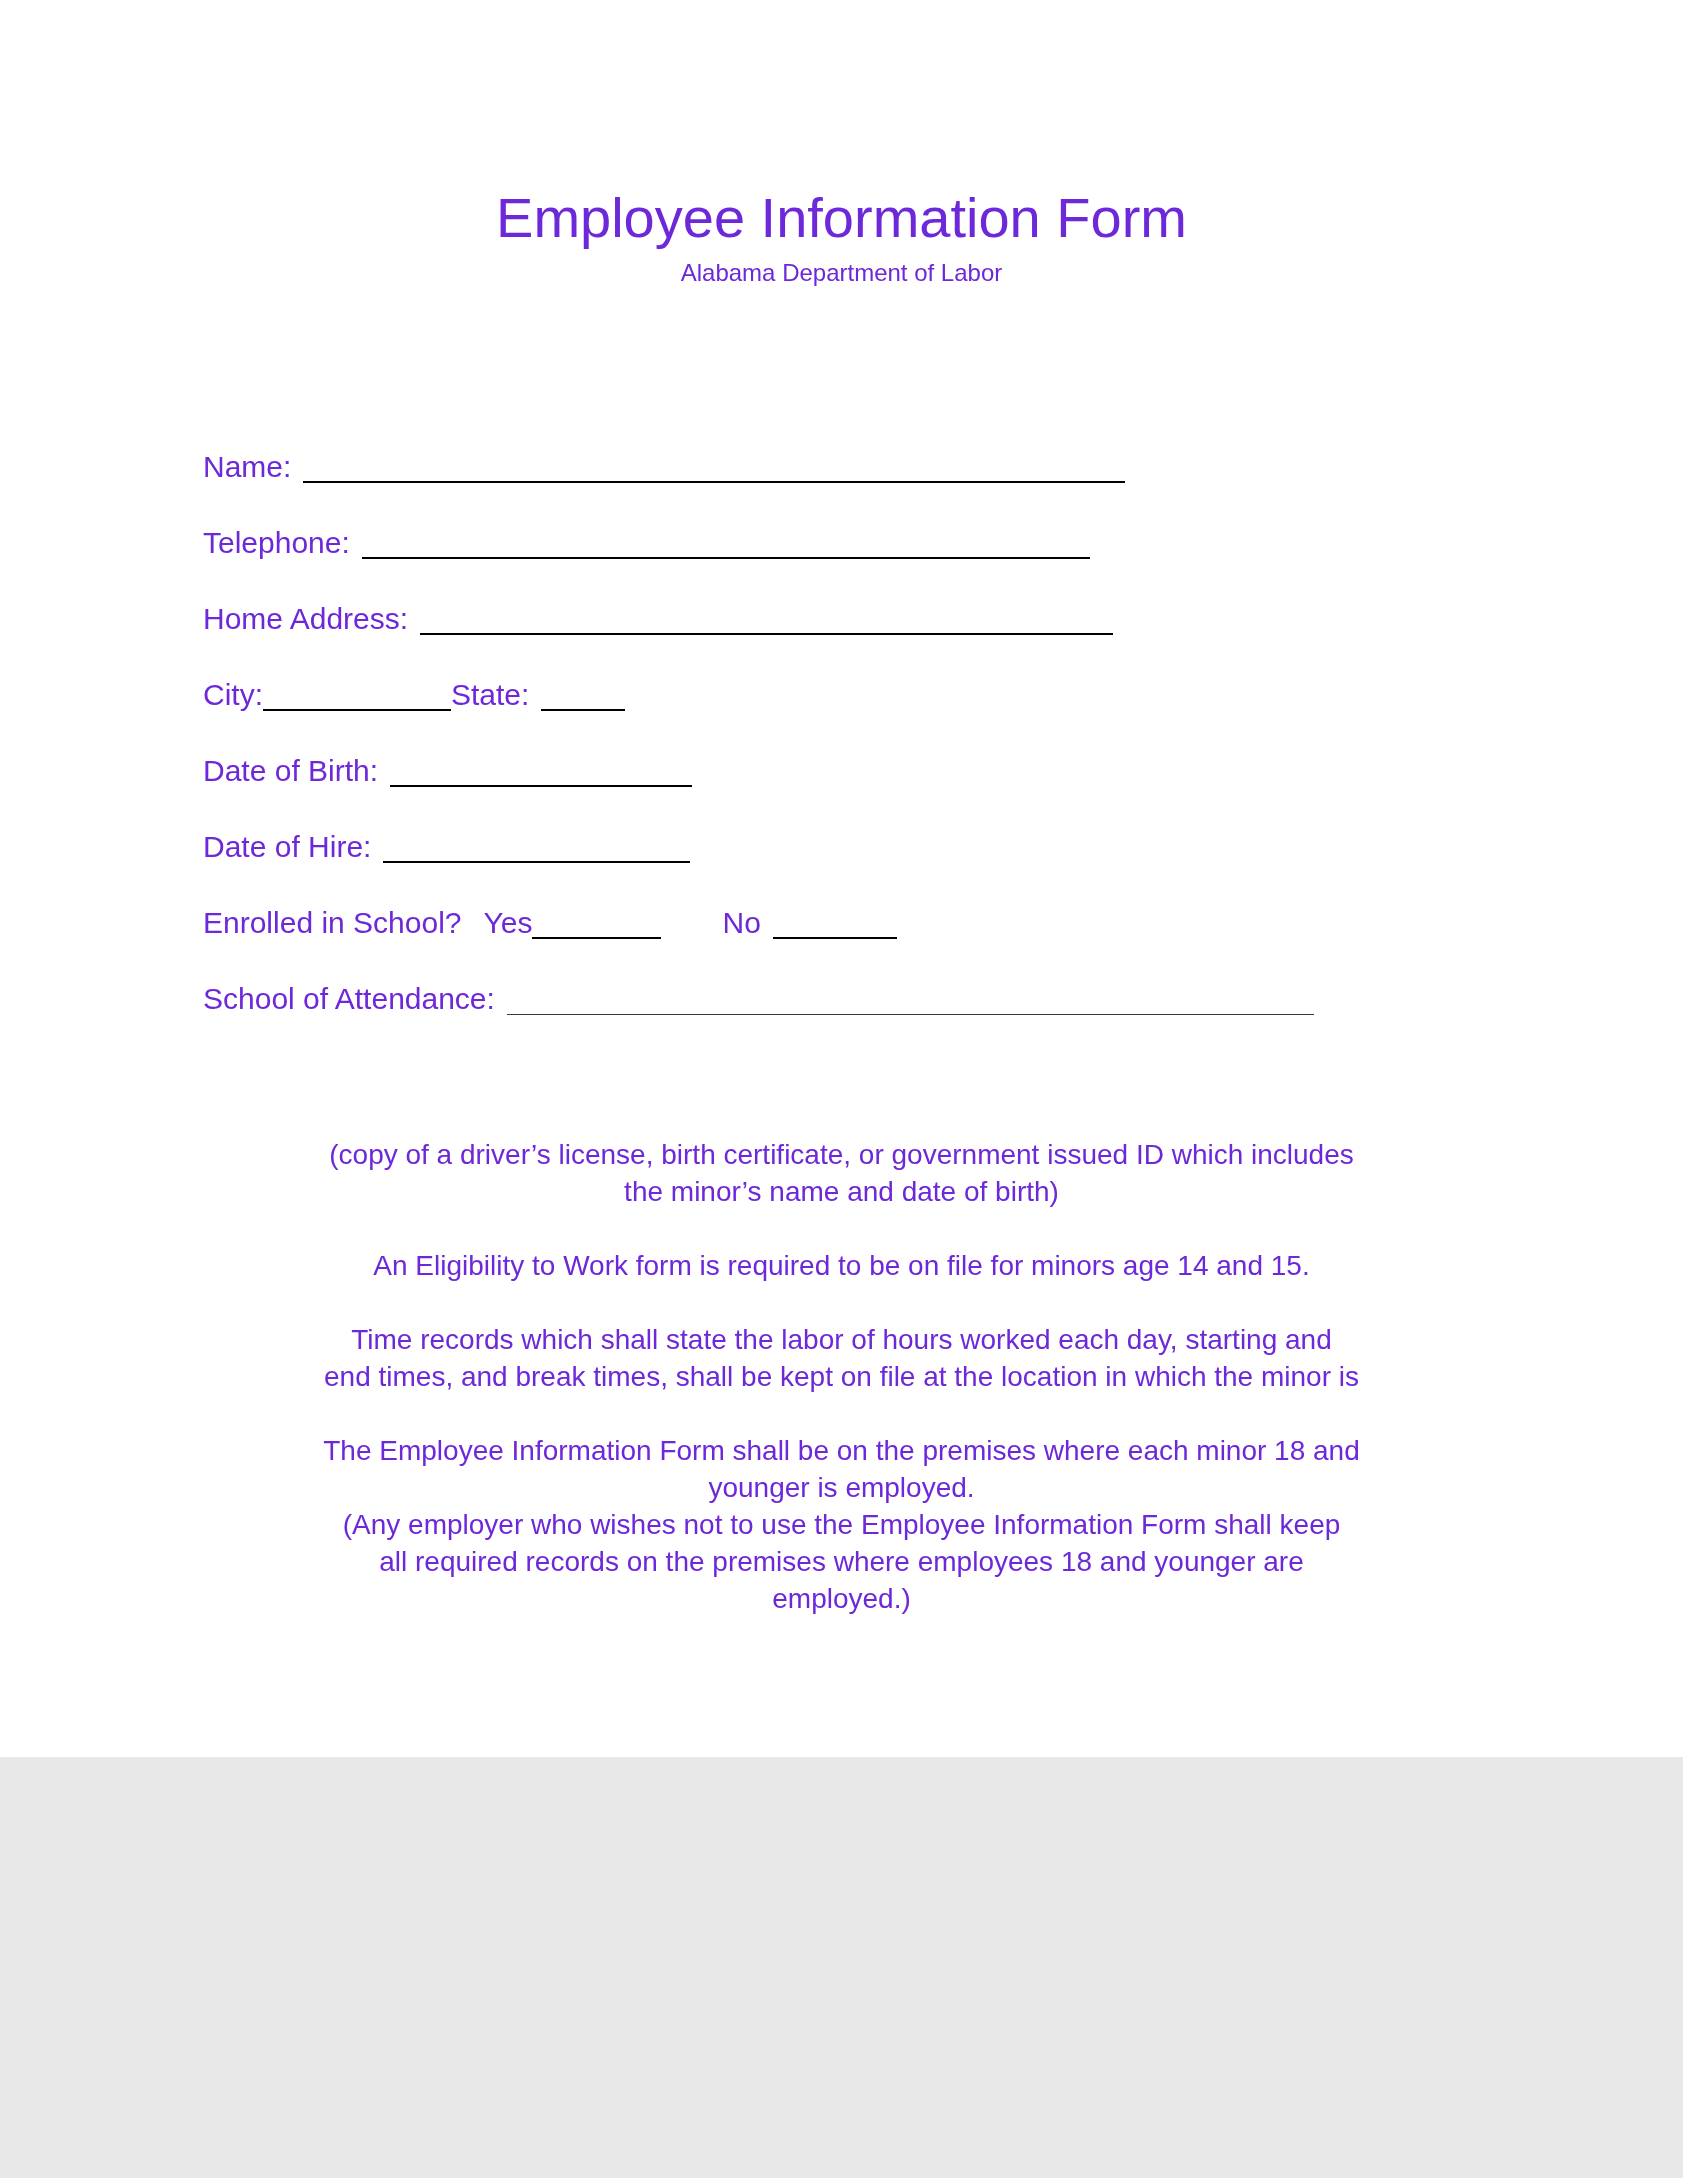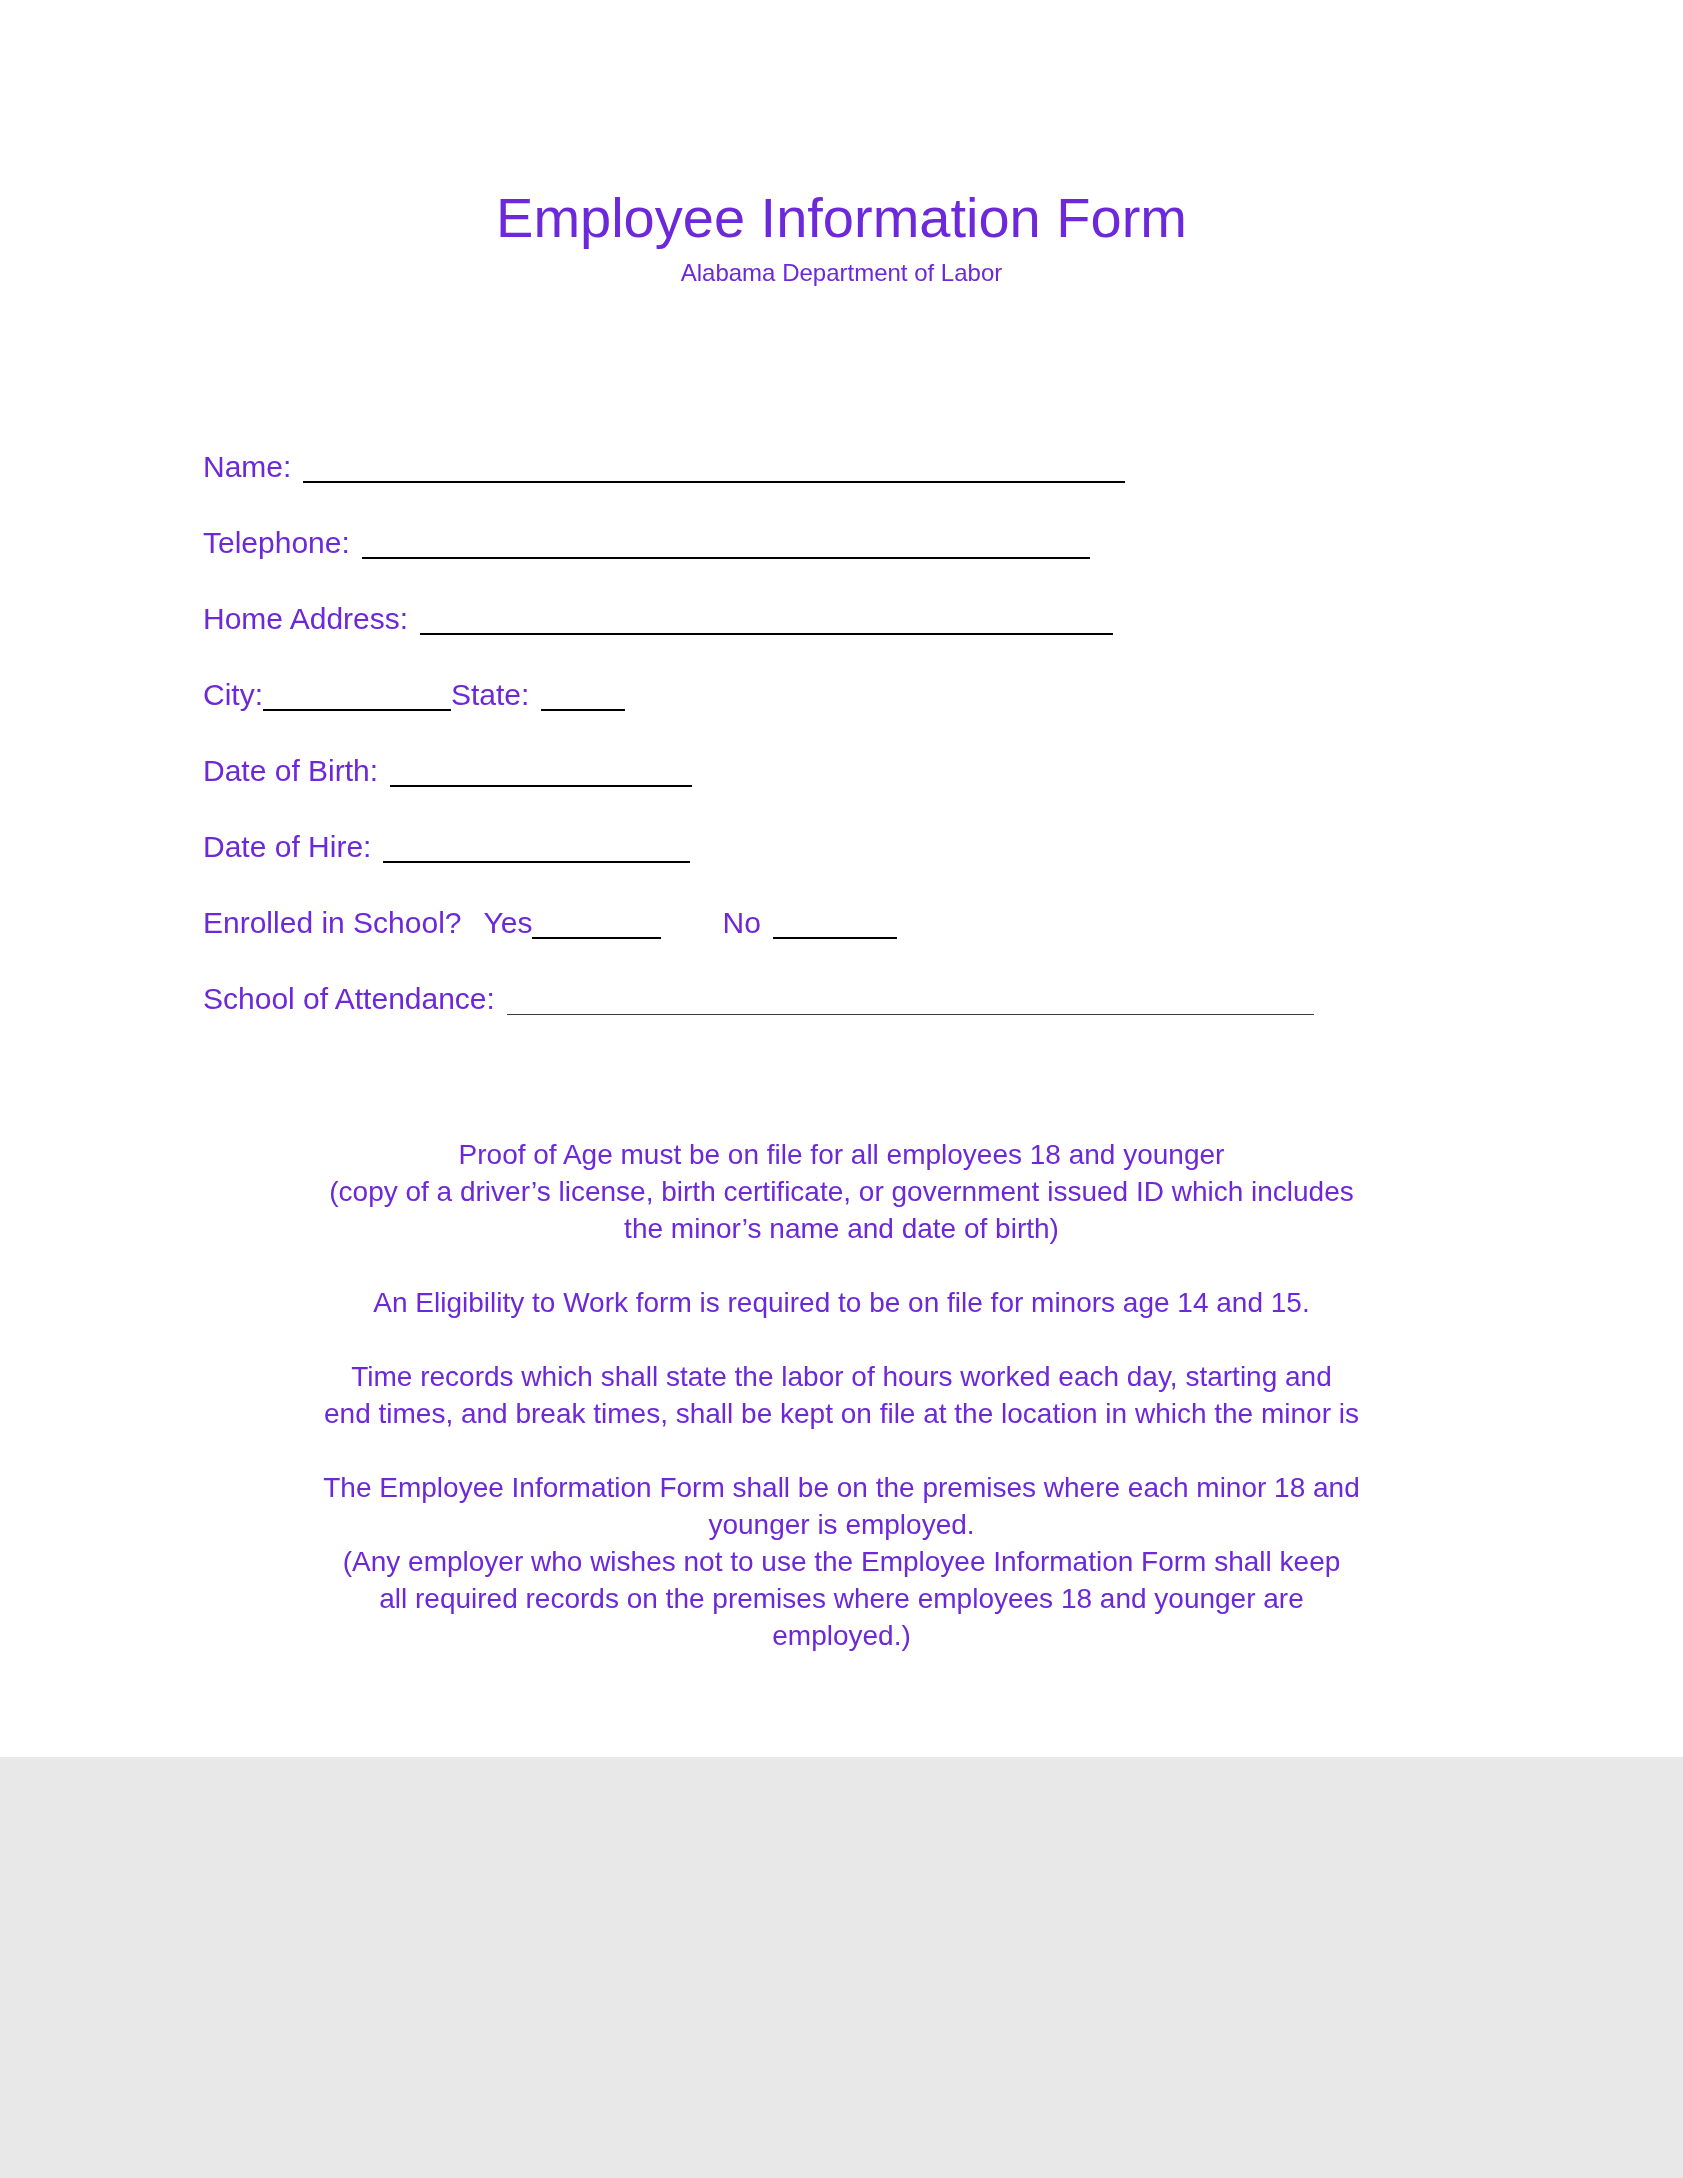--- a/index.html
+++ b/index.html
@@ -126,21 +126,20 @@
 
     <div class="row">
       <span class="lbl">School of Attendance:</span><span class="blank w-school gap"></span>
     </div>
 
   </div>
 
   <div class="notices">
 
     <div class="para">
-      <div>Proof of Age must be on file for all employees 18 and younger</div>
       <div>(copy of a driver’s license, birth certificate, or government issued ID which includes</div>
       <div>the minor’s name and date of birth)</div>
     </div>
 
     <div class="para">
       <div>An Eligibility to Work form is required to be on file for minors age 14 and 15.</div>
     </div>
 
     <div class="para">
       <div>Time records which shall state the labor of hours worked each day, starting and</div>

